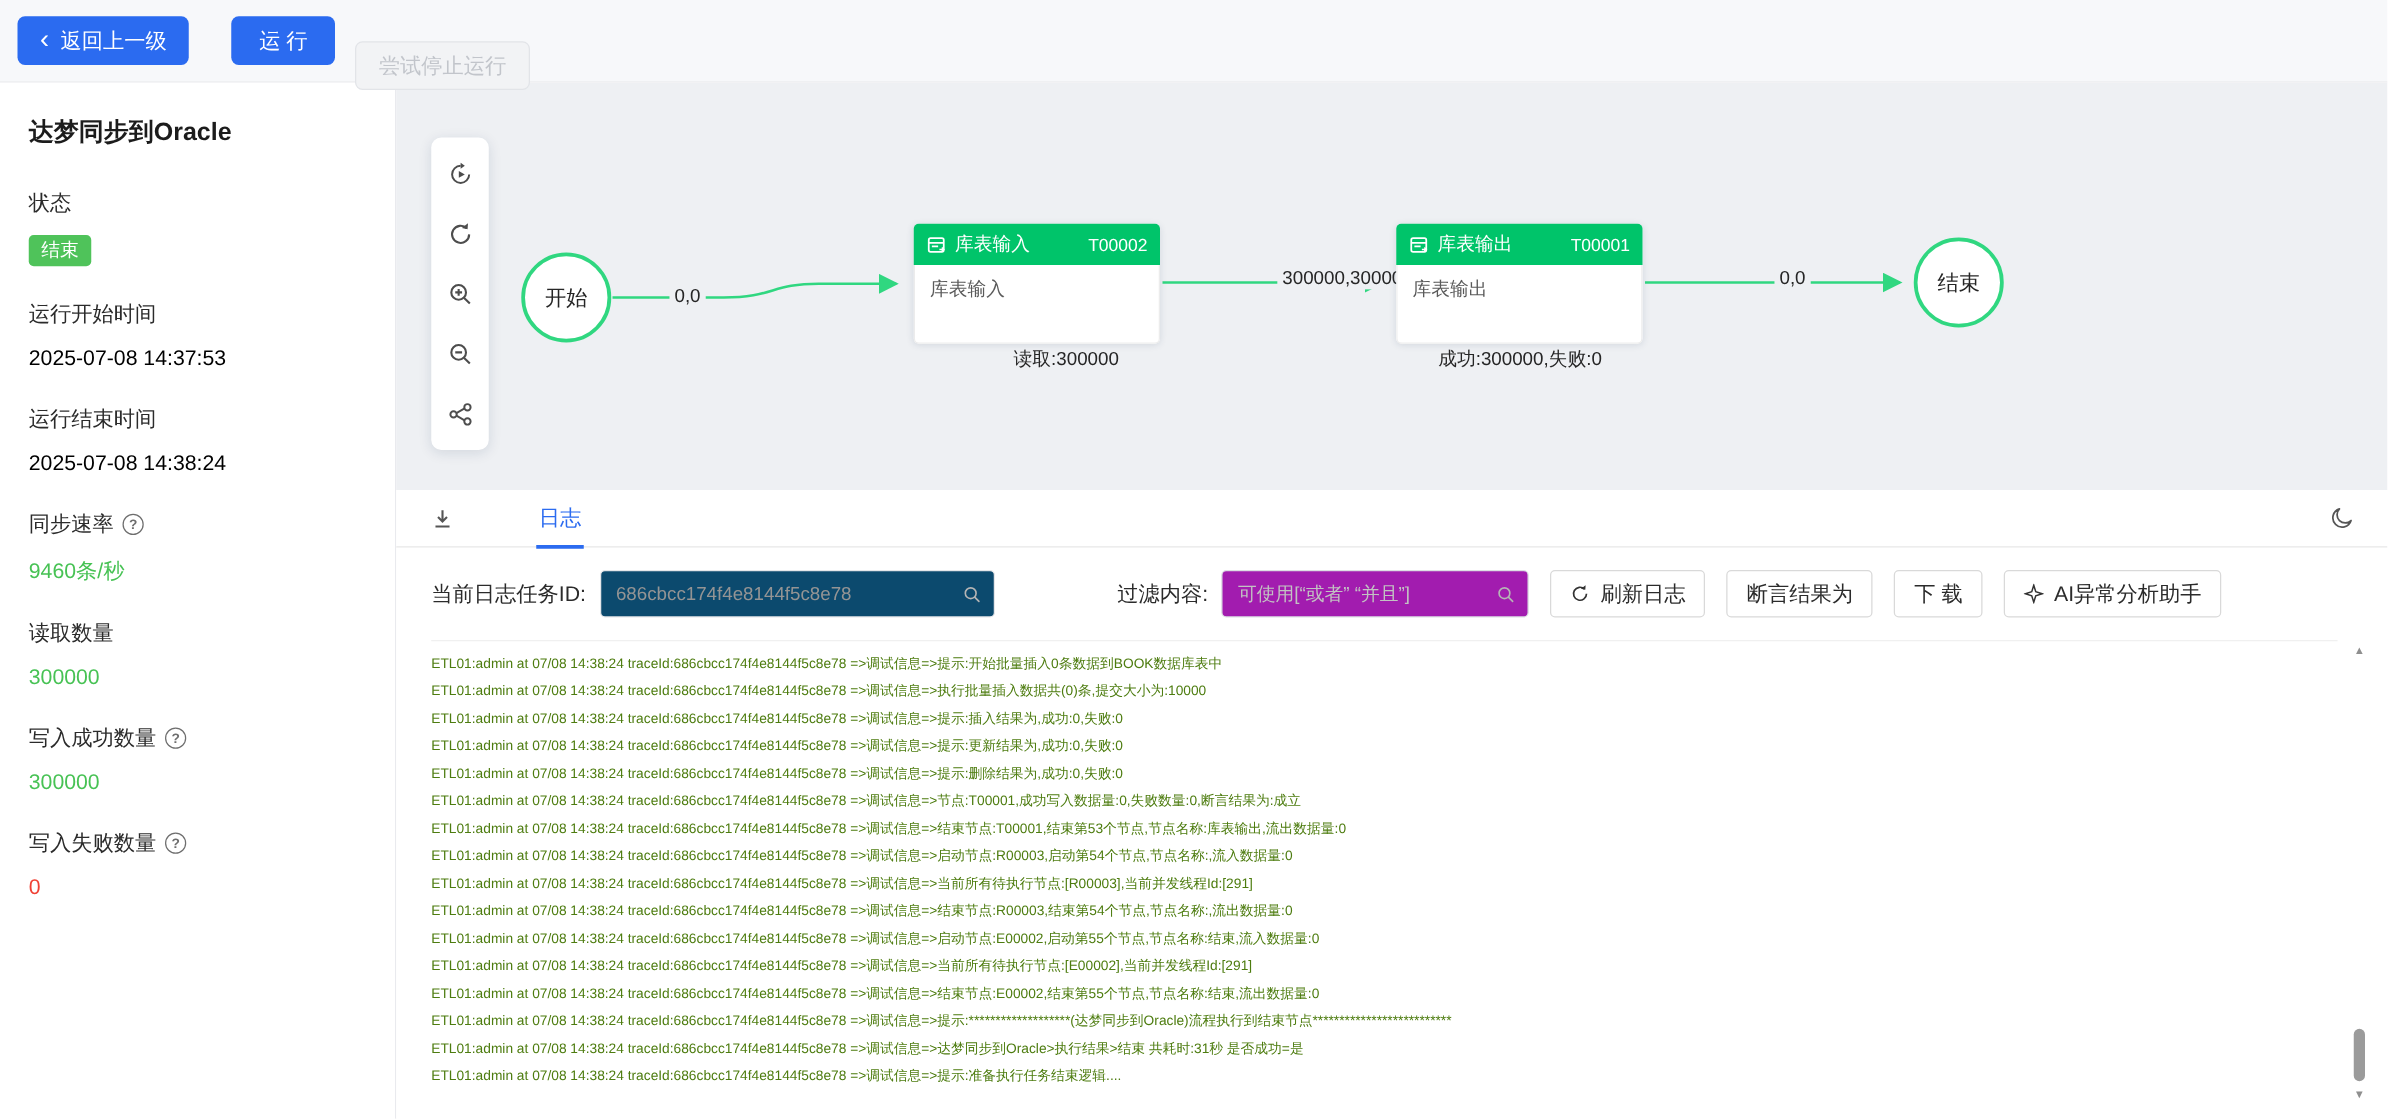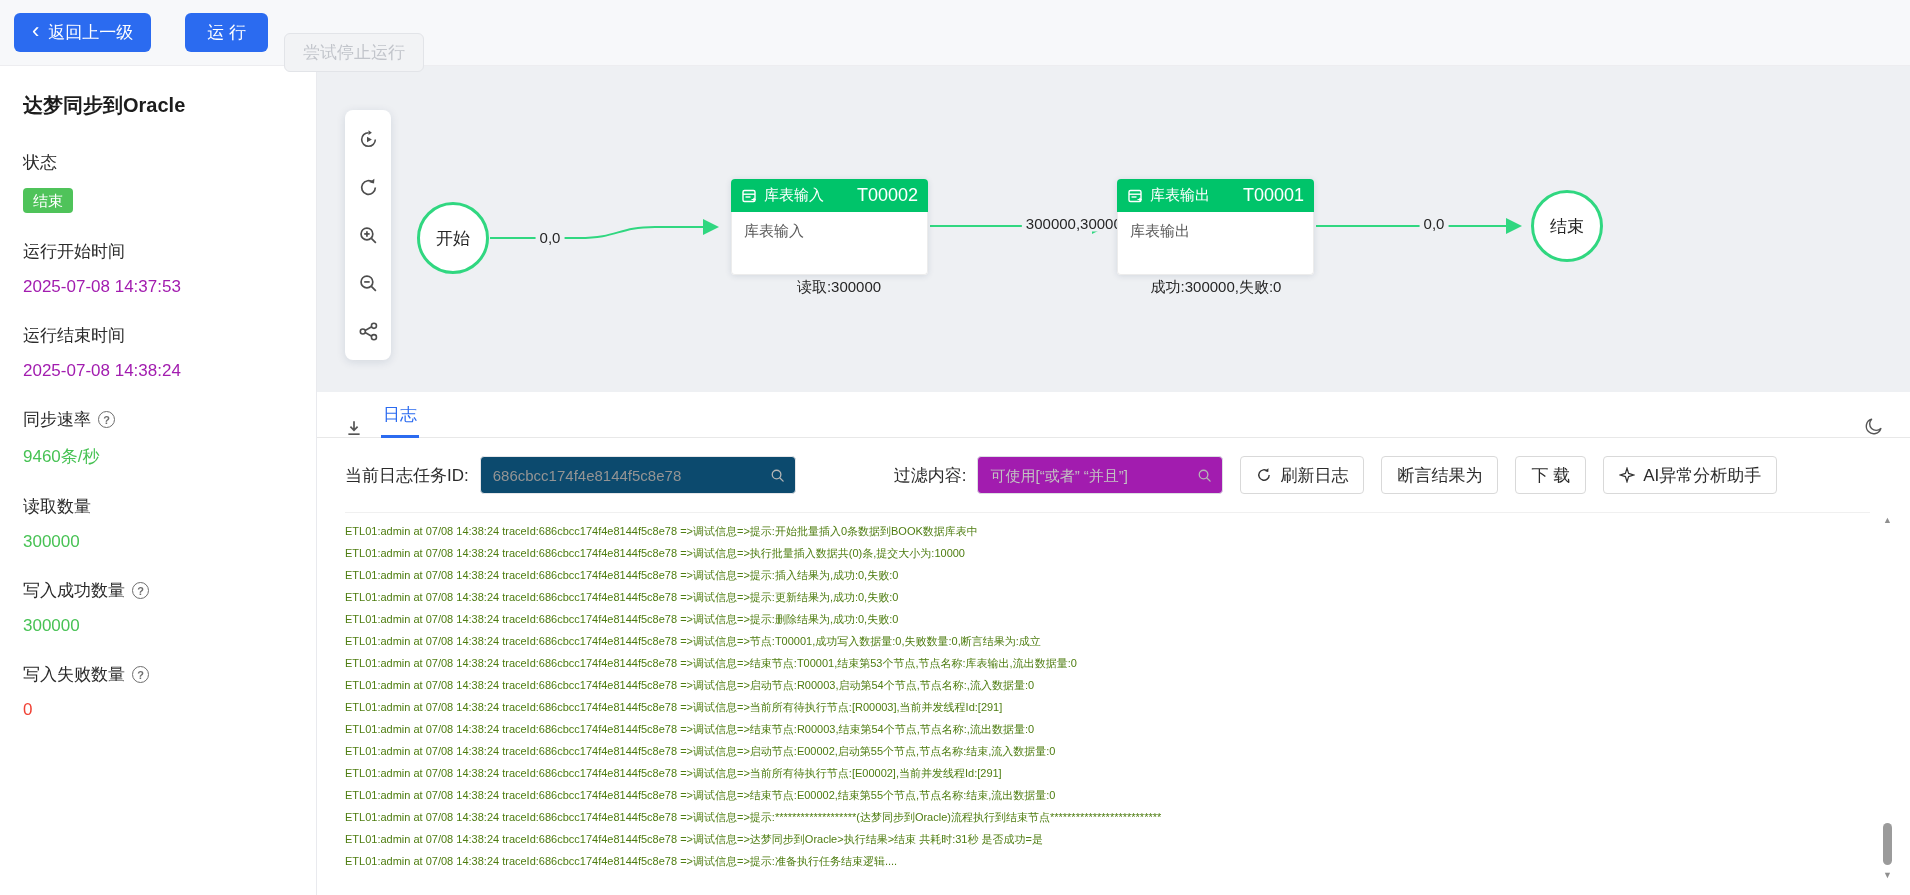--- a/index.html
+++ b/index.html
@@ -27,21 +27,21 @@
   
   .sidebar {
     position:absolute; left:0; top:66px; width:317px; bottom:0;
     background:#fff; border-right:1px solid #e9eaee; padding:26px 18px 0 23px;
   }
   .sb-title { font-size:20px; font-weight:bold; color:#1c1c1c; margin:0 0 32px 0; }
   .sb-label { font-size:17px; color:#2b2b2b; display:flex; align-items:center; gap:7px; margin-bottom:14px; }
   .sb-value { font-size:17px; margin-bottom:27px; }
   .v-green { color:#47c254; }
   .v-red   { color:#f04134; }
-  .v-plain { color:#a21caf; }
+  .v-plain { color:#000000; }
   .badge {
     display:inline-block; background:#4fc35a; color:#fff; font-size:15px;
     padding:4px 10px; border-radius:4px; line-height:1.15;
   }
   .help {
     width:17px; height:17px; border:1.5px solid #6e6e6e; border-radius:50%;
     color:#6e6e6e; font-size:11px; font-weight:bold;
     display:inline-flex; align-items:center; justify-content:center;
   }
 
@@ -65,39 +65,40 @@
     font-size:17px; color:#262626; z-index:2;
   }
   .node {
     position:absolute; width:197px; border-radius:4px; background:#fff; z-index:2;
     box-shadow:0 1px 6px rgba(30,55,90,.13);
   }
   .node-header {
     height:33px; background:#00c46a; border-radius:4px 4px 0 0; color:#fff;
     display:flex; align-items:center; gap:7px; padding:0 10px; font-size:15px;
   }
-  .node-id { margin-left:auto; font-size:18px; }
+  .node-id { margin-left:auto; font-size:14px; }
   .node-body {
     height:63px; padding:10px 12px; font-size:15px; color:#5a5a5a;
     border:1px solid #ececec; border-top:none; border-radius:0 0 4px 4px; background:#fff;
   }
   .node-caption {
     position:absolute; transform:translateX(-50%); font-size:15px; color:#262626;
     white-space:nowrap; z-index:2;
   }
   .edge-label {
     position:absolute; transform:translate(-50%,-50%); font-size:15px; color:#262626;
     background:#eef0f3; padding:0 4px; white-space:nowrap; z-index:2;
   }
 
   
   .log-panel { position:absolute; left:317px; top:392px; right:0; bottom:0; background:#fff; }
   .tabbar {
-    height:46px; border-bottom:1px solid #e8e8e8; display:flex; align-items:flex-end;
+    height:46px; border-bottom:1px solid #e8e8e8; display:flex; align-items:center;
     padding:0 26px 0 28px;
+    gap:48px;
   }
   .dl-icon { display:flex; align-items:center; cursor:pointer; }
   .tab {
     margin-left:20px; height:46px; display:flex; align-items:center;
     color:#2b6bf0; font-size:17px; position:relative; cursor:pointer;
   }
   .tab::after {
     content:""; position:absolute; left:-2px; right:-2px; bottom:-1px; height:3px; background:#2b6bf0;
   }
   .moon { margin-left:auto; display:flex; align-items:center; cursor:pointer; }
@@ -278,21 +279,21 @@
         <rect x="2" y="2.5" width="12" height="11" rx="1.5"></rect>
         <line x1="2" y1="6.2" x2="14" y2="6.2"></line>
         <line x1="4.5" y1="9" x2="9.5" y2="9"></line>
         <path d="M10.5 11.5 h3.5 M12.5 10 l1.5 1.5 -1.5 1.5" stroke-width="1.2"></path>
       </svg>
       <span>库表输入</span>
       <span class="node-id">T00002</span>
     </div>
     <div class="node-body">库表输入</div>
   </div>
-  <span class="node-caption" style="left:522px; top:212px;">读取:300000</span>
+  <span class="node-caption" style="left:536px; top:212px;">读取:300000</span>
 
   <span class="edge-label" style="left:721px; top:157px;margin-left:40px;">300000,300000</span>
 
   <div class="node" style="left:800px; top:113px;">
     <div class="node-header">
       <svg width="16" height="16" viewBox="0 0 16 16" fill="none" stroke="#ffffff" stroke-width="1.4">
         <rect x="2" y="2.5" width="12" height="11" rx="1.5"></rect>
         <line x1="2" y1="6.2" x2="14" y2="6.2"></line>
         <line x1="4.5" y1="9" x2="9.5" y2="9"></line>
         <path d="M10.5 11.5 h3.5 M12.5 10 l1.5 1.5 -1.5 1.5" stroke-width="1.2"></path>

